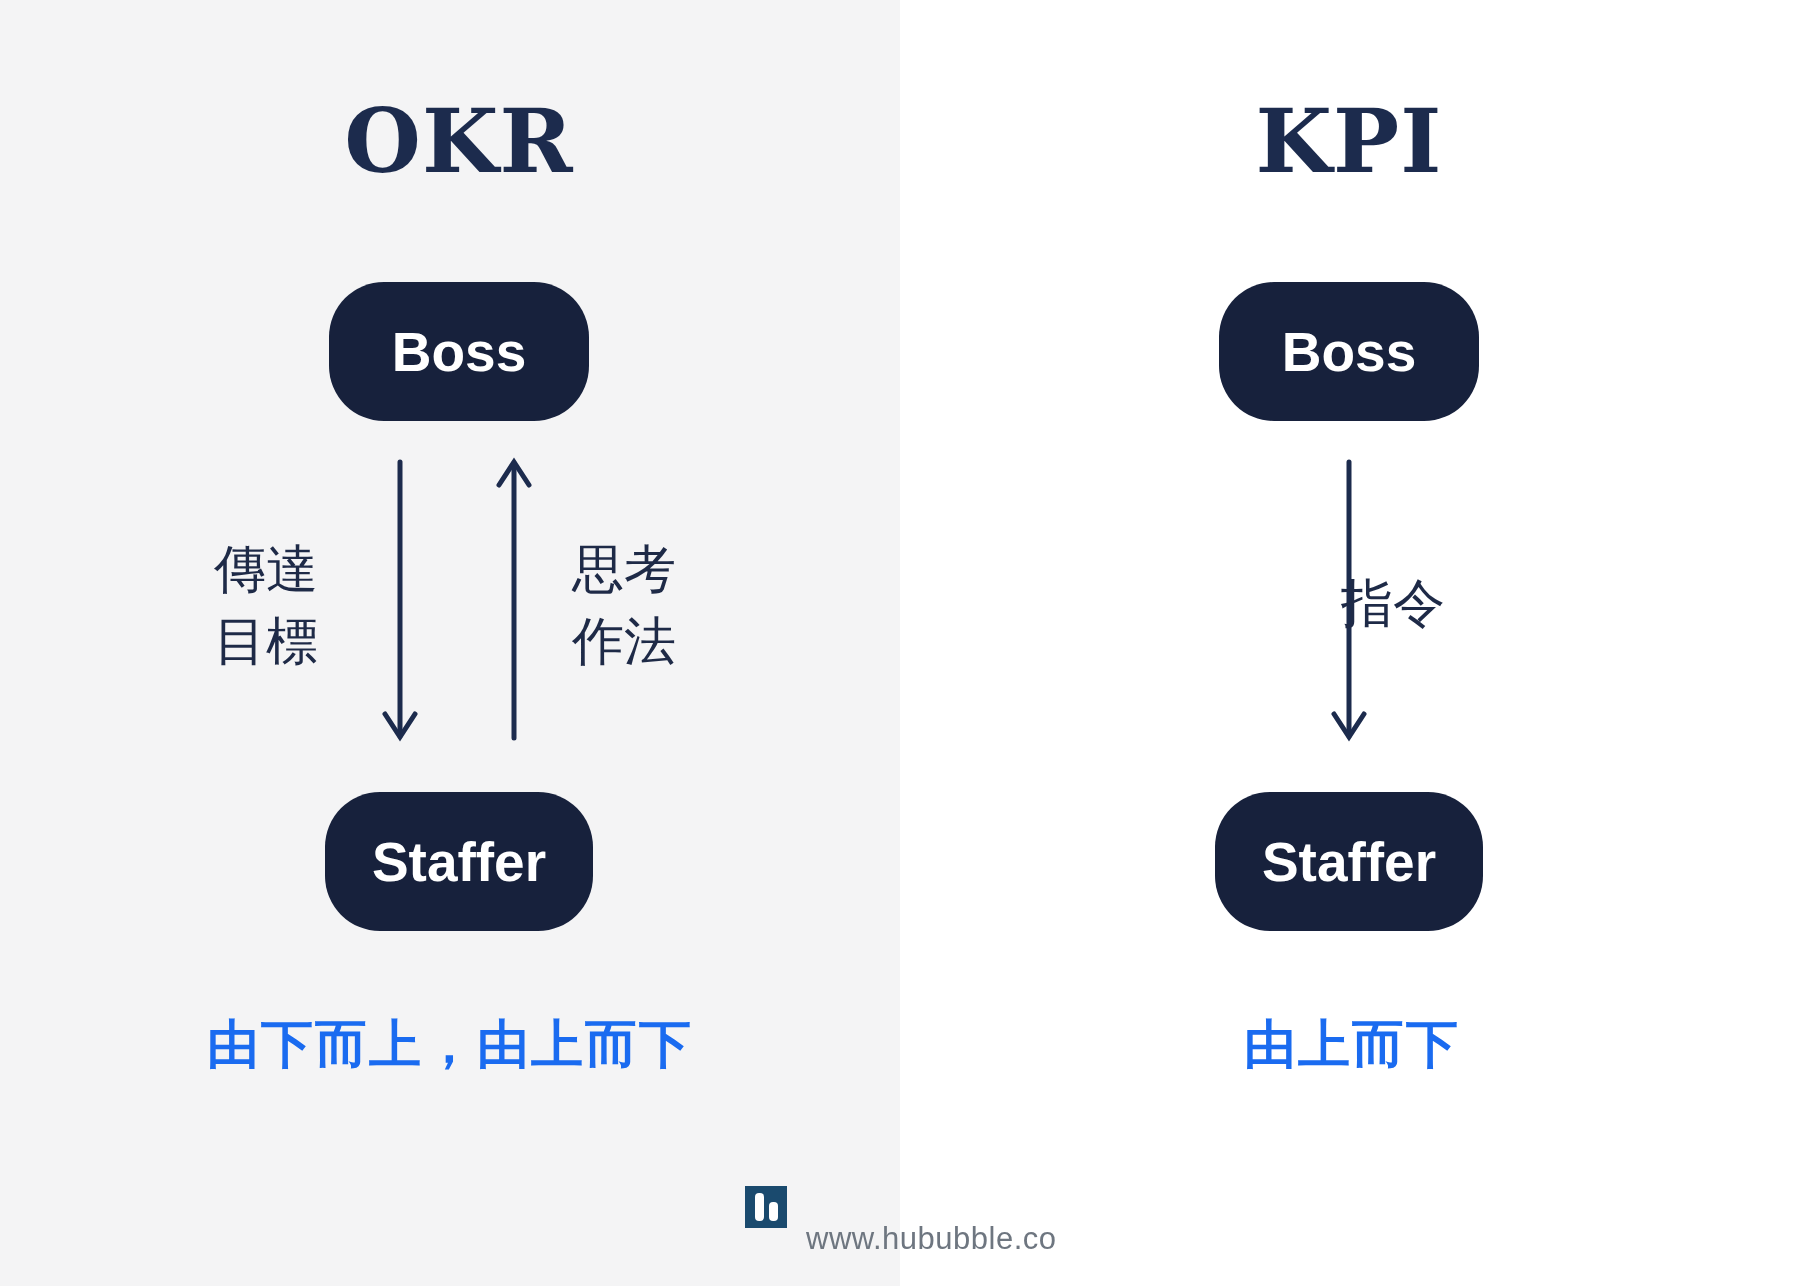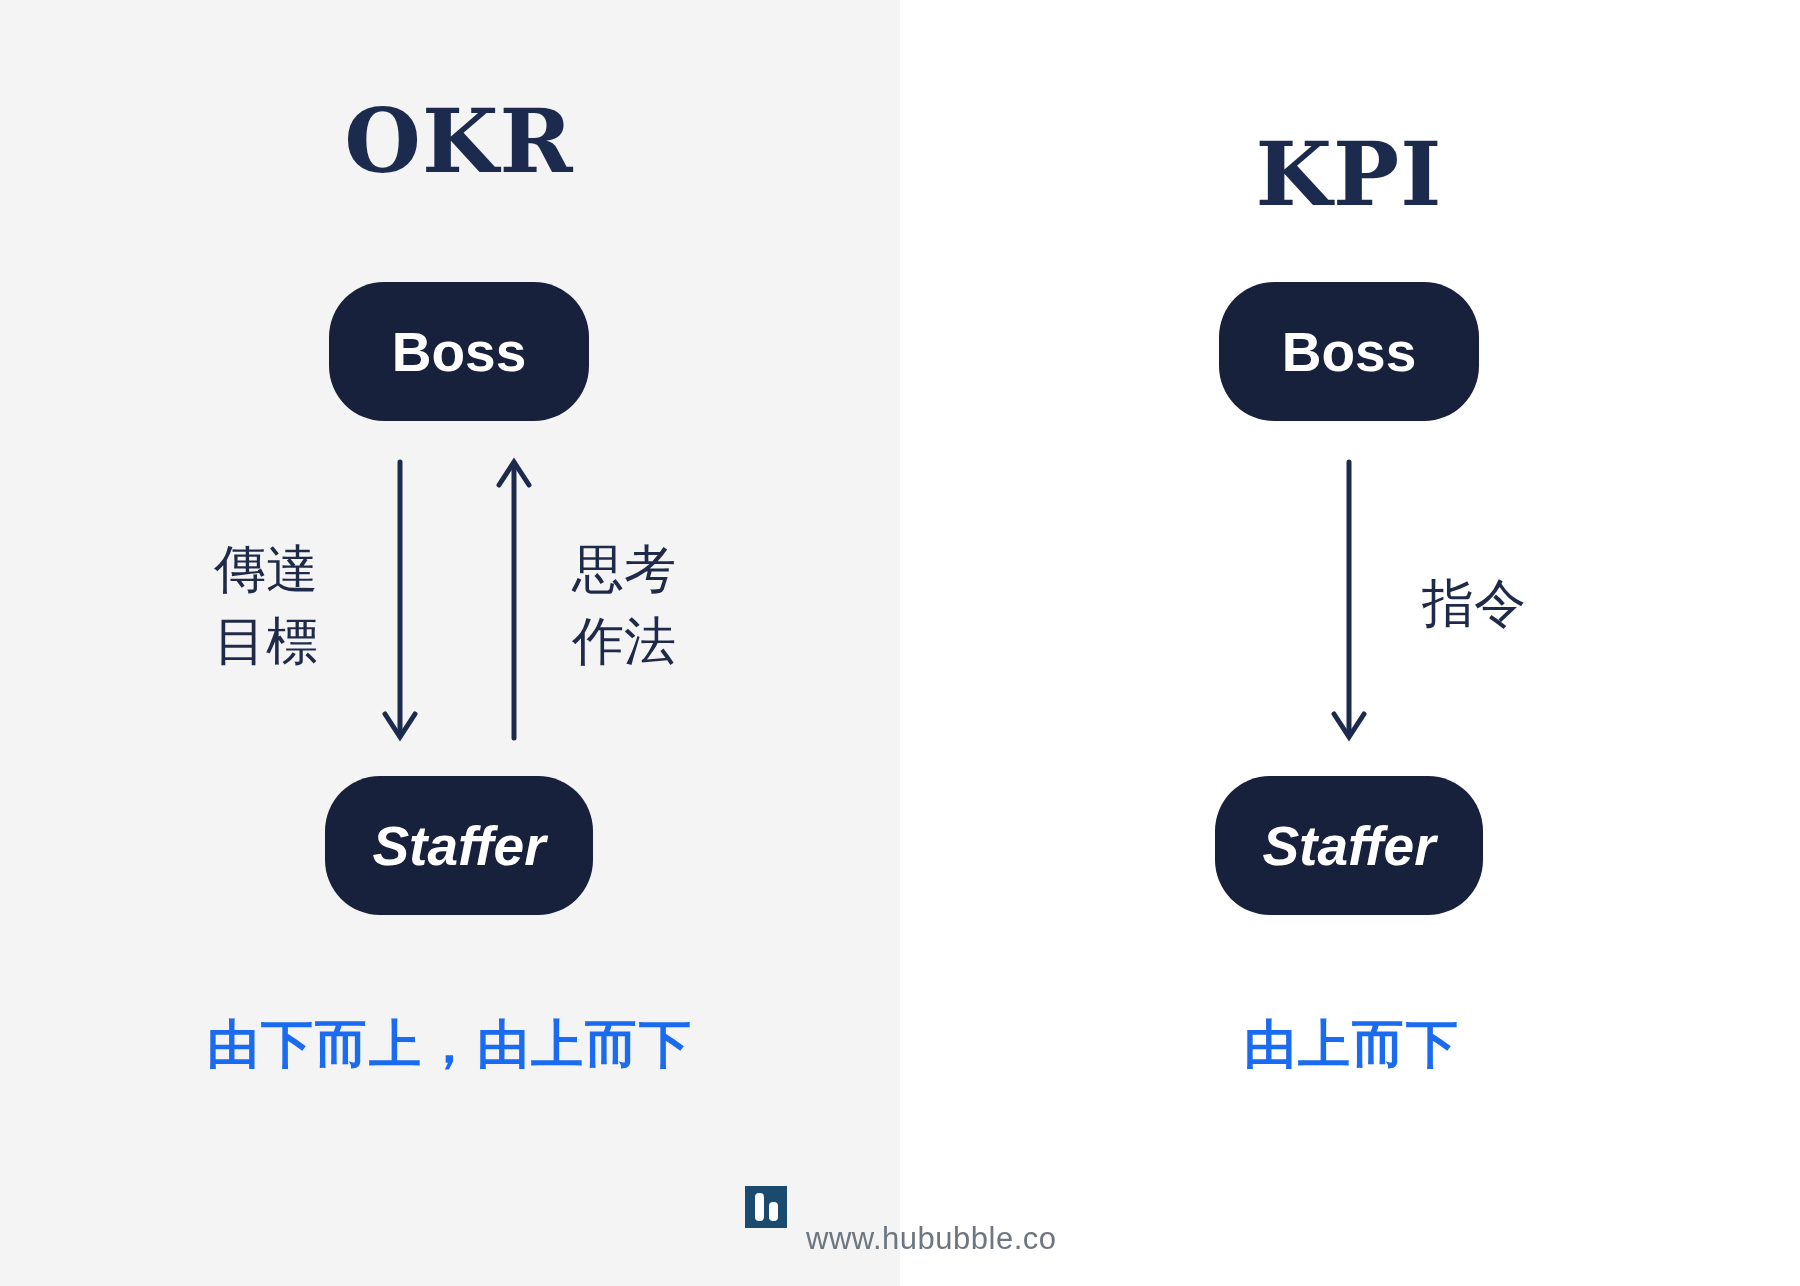--- a/index.html
+++ b/index.html
@@ -44,21 +44,21 @@
     background: #17213c;
     color: #ffffff;
     font-weight: 700;
     font-size: 55px;
     display: flex;
     align-items: center;
     justify-content: center;
     white-space: nowrap;
   }
   .pill.boss    { width: 260px; top: 282px; }
-  .pill.staffer { width: 268px; top: 776px; font-style: italic; }
+  .pill.staffer { width: 268px; top: 792px; }
 
   .arrow-svg {
     position: absolute;
     top: 450px;
     width: 40px;
     height: 300px;
   }
   .arrow-svg polyline, .arrow-svg line {
     fill: none;
     stroke: #1c2b4d;
@@ -145,32 +145,32 @@
     <div>思考</div>
     <div>作法</div>
   </div>
 
   <div class="pill staffer" style="left:459px;">
     <span>Staffer</span>
   </div>
 
   <div class="summary" style="left:450px;">由下而上，由上而下</div>
 
-  <div class="col-title" style="left:1349px;margin-top:33px;">KPI</div>
+  <div class="col-title" style="left:1349px;">KPI</div>
 
   <div class="pill boss" style="left:1349px;">
     <span>Boss</span>
   </div>
 
   <svg class="arrow-svg" style="left:1329px;" viewBox="0 0 40 300">
     <line x1="20" y1="12" x2="20" y2="286"></line>
     <polyline points="5,264 20,287 35,264"></polyline>
   </svg>
 
-  <div class="flow-label one-line" style="left:1474px;">
+  <div class="flow-label one-line" style="left:1393px;">
     <div>指令</div>
   </div>
 
   <div class="pill staffer" style="left:1349px;">
     <span>Staffer</span>
   </div>
 
   <div class="summary" style="left:1352px;">由上而下</div>
 
   <div class="footer-logo">

